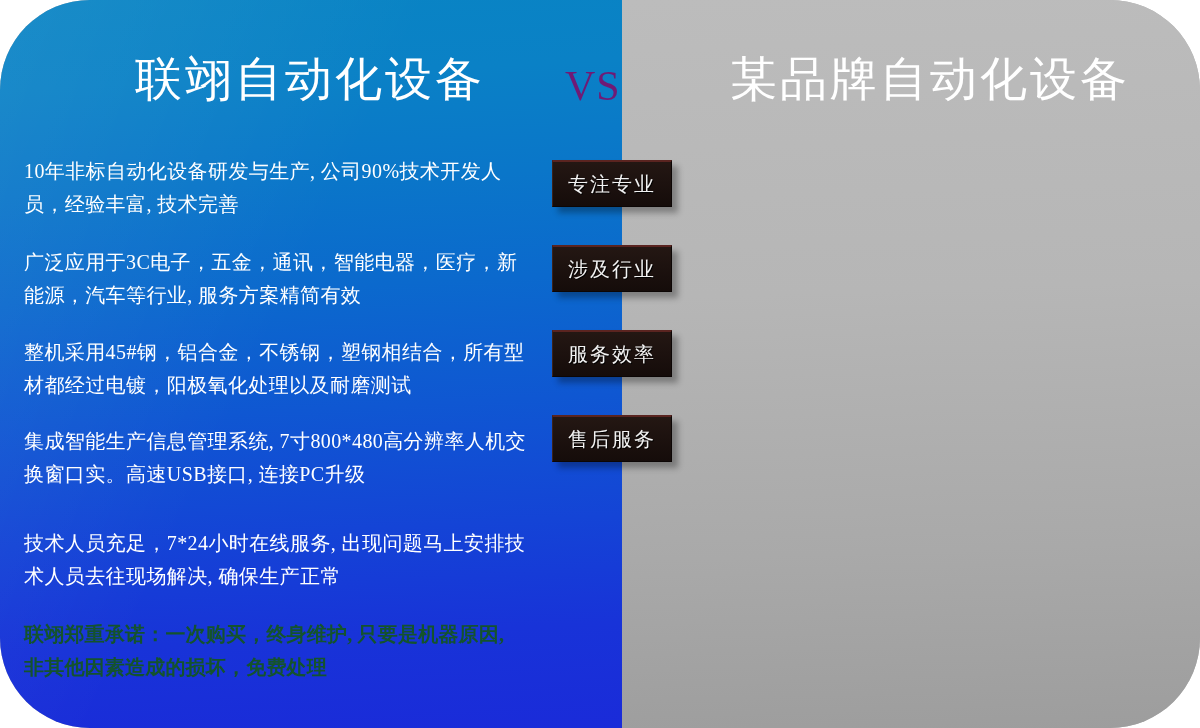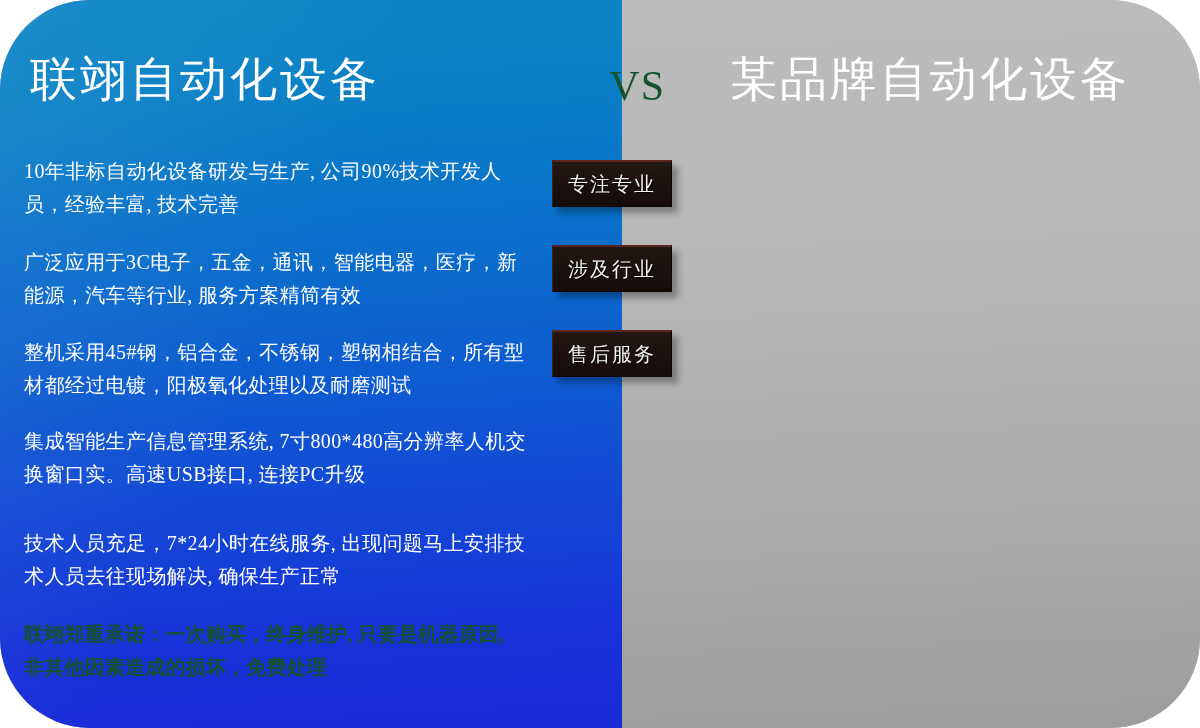--- a/index.html
+++ b/index.html
@@ -57,33 +57,34 @@
     background: linear-gradient(115deg, rgba(255,255,255,0.07) 0%, rgba(255,255,255,0.0) 45%);
     pointer-events: none;
   }
 
   
   .title-left {
     position: absolute;
     top: 52px;
     left: 30px;
     width: 560px;
+    text-align: center;
     color: #ffffff;
     font-size: 47px;
     line-height: 1.15;
     letter-spacing: 3px;
     white-space: nowrap;
   }
   .title-vs {
     position: absolute;
     top: 62px;
     left: 565px;
     width: 100px;
-    text-align: right;
-    color: #14532d;
+    text-align: left;
+    color: #701a75;
     font-size: 42px;
     font-weight: 400;
     letter-spacing: 1px;
   }
   .title-right {
     position: absolute;
     top: 52px;
     left: 680px;
     width: 500px;
     text-align: center;
@@ -191,18 +192,21 @@
   </div>
 
   <div class="badges">
     <div class="badge">
       <span class="badge-label">专注专业</span>
     </div>
     <div class="badge">
       <span class="badge-label">涉及行业</span>
     </div>
     <div class="badge">
+      <span class="badge-label">服务效率</span>
+    </div>
+    <div class="badge">
       <span class="badge-label">售后服务</span>
     </div>
   </div>
 
 
 </div>
 
 </body></html>

